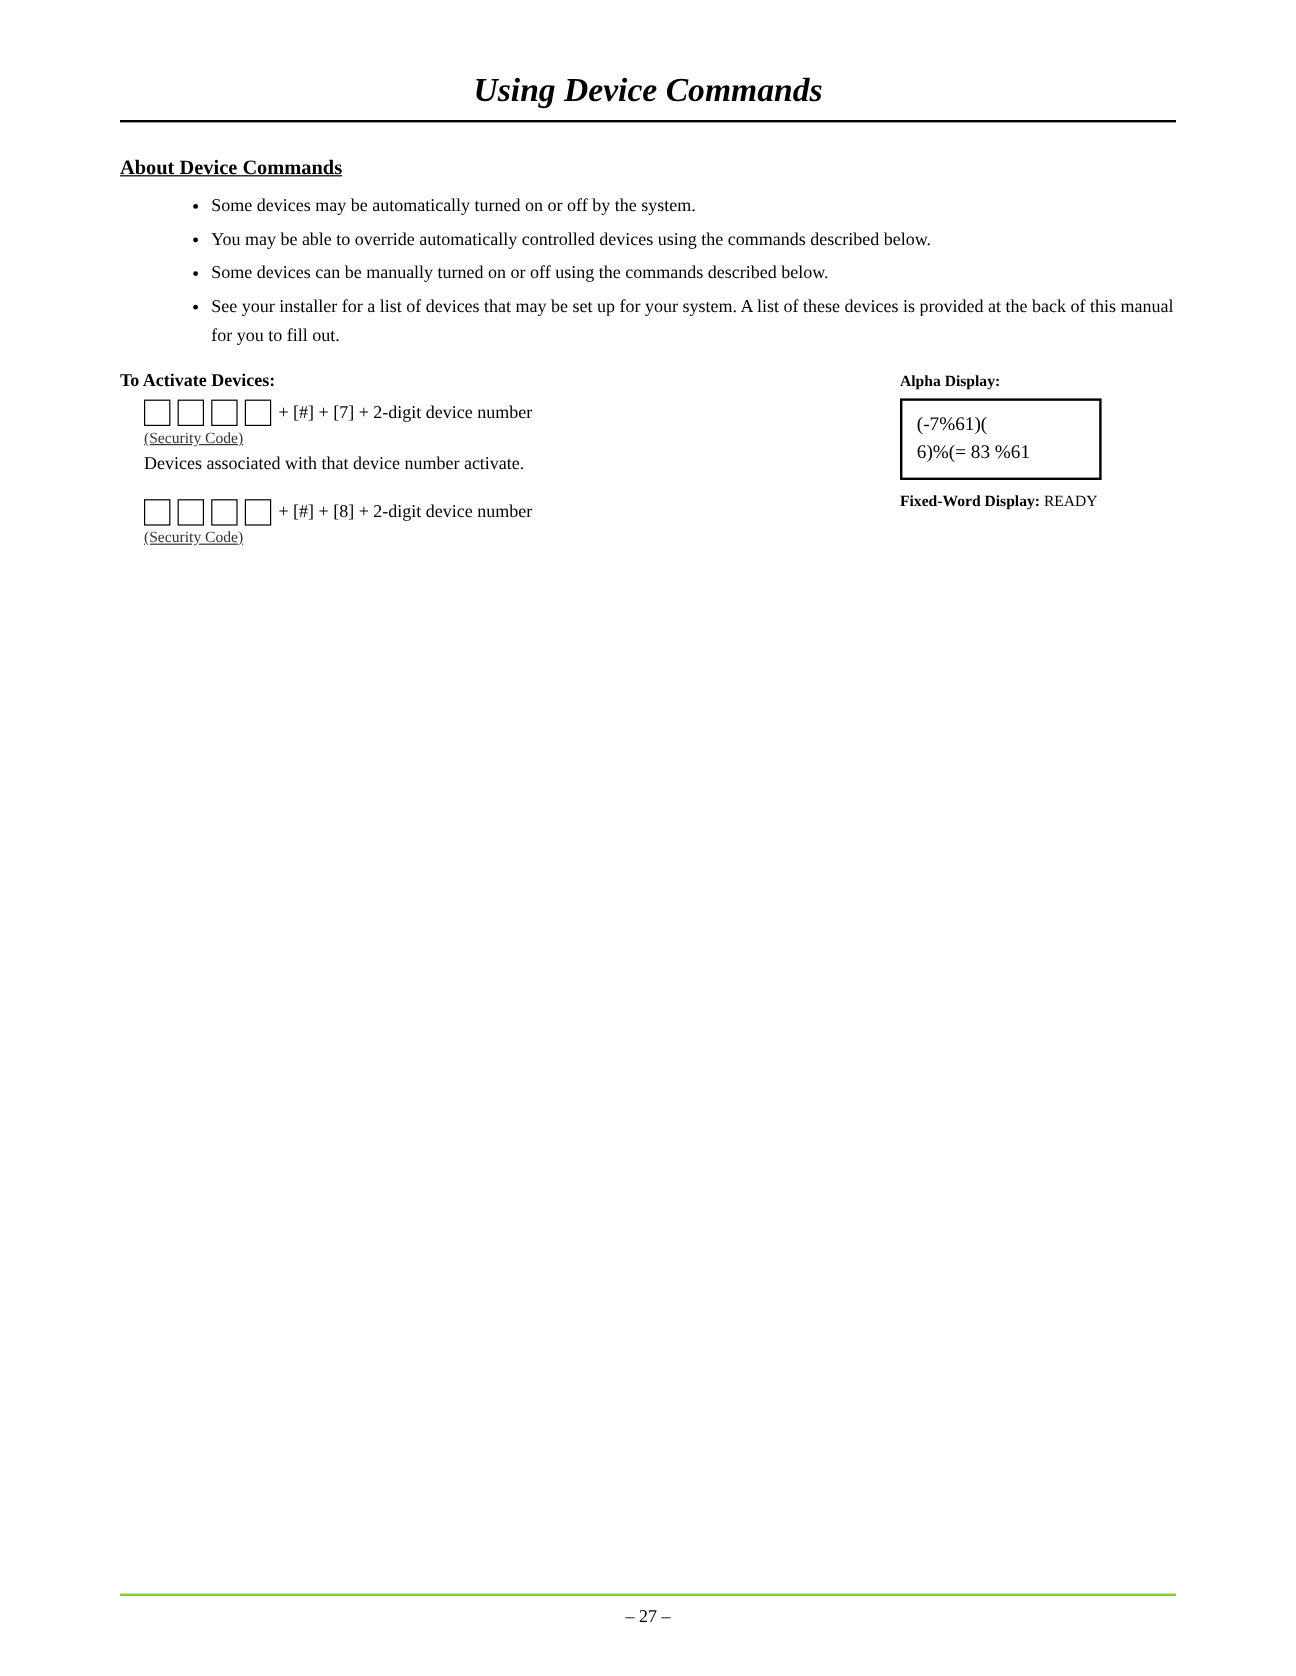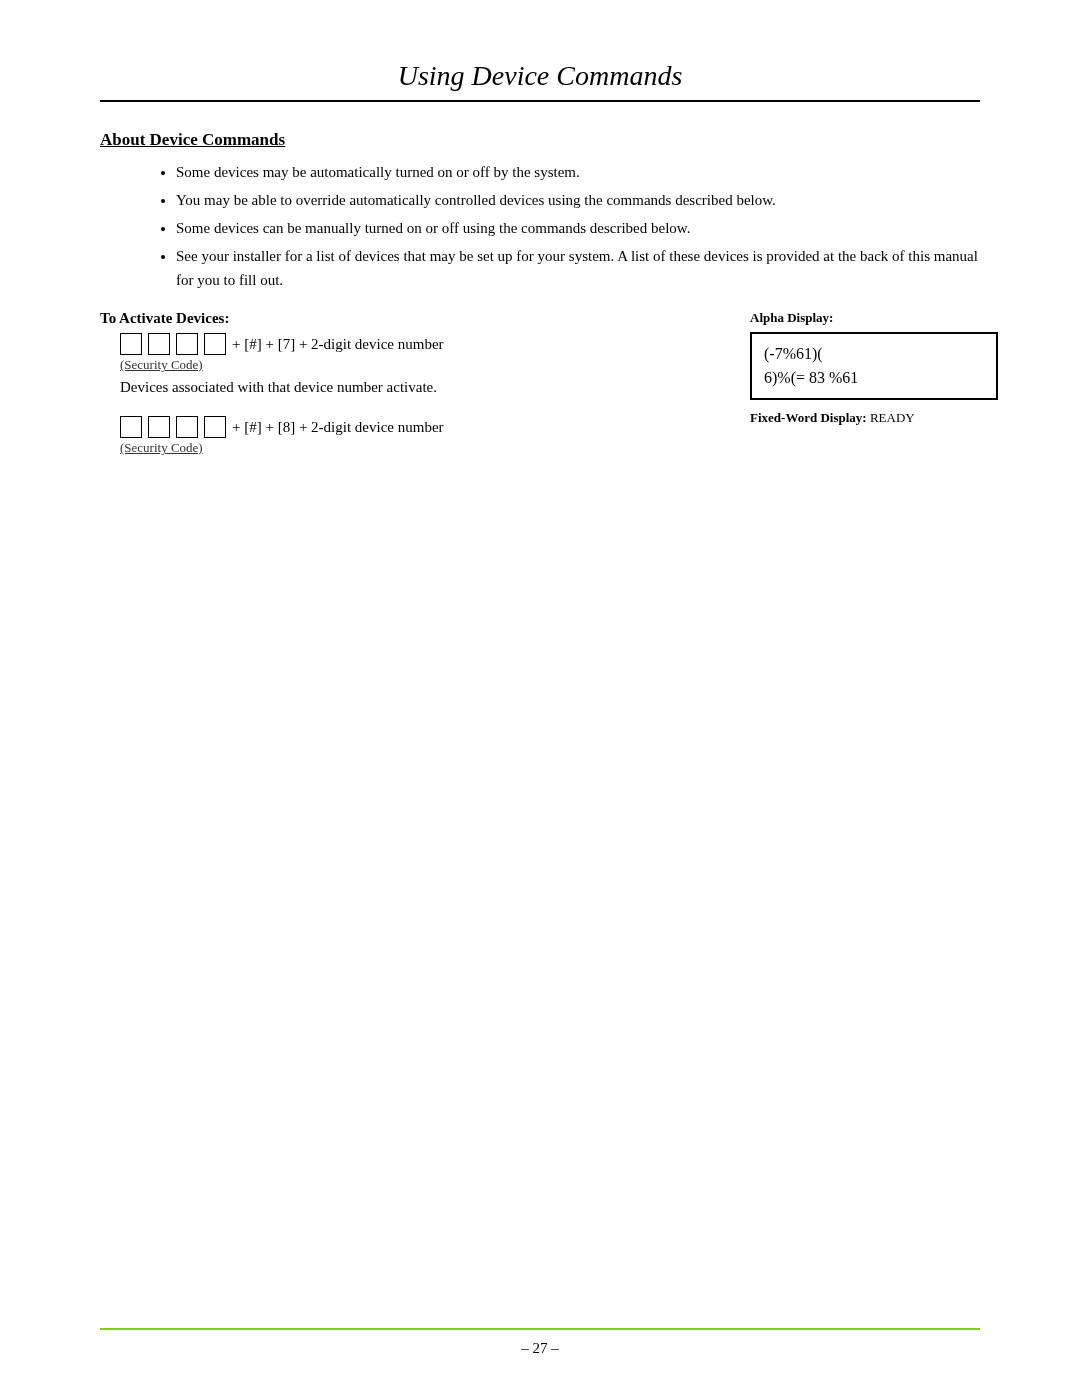--- a/index.html
+++ b/index.html
@@ -23,21 +23,21 @@
       min-height: 1397px;
       padding: 60px 100px 60px 100px;
       position: relative;
       display: flex;
       flex-direction: column;
     }
 
     .page-title {
       text-align: center;
       font-size: 28px;
-      font-weight: normal;
+      font-weight: bold;
       font-style: italic;
       margin-bottom: 14px;
       padding-bottom: 8px;
       border-bottom: 2px solid #000;
     }
 
     .section-heading {
       font-size: 17px;
       font-weight: bold;
       text-decoration: underline;
@@ -125,21 +125,21 @@
       margin-bottom: 6px;
     }
 
     .alpha-display-box {
       border: 2px solid #000;
       background: #fff;
       padding: 8px 12px;
       font-size: 16px;
       font-weight: normal;
       line-height: 1.5;
-      width: 248px;
+      width: 168px;
       margin-bottom: 10px;
     }
 
     .fixed-word-label {
       font-size: 13px;
       font-weight: bold;
     }
 
     .fixed-word-label span {
       font-weight: normal;

